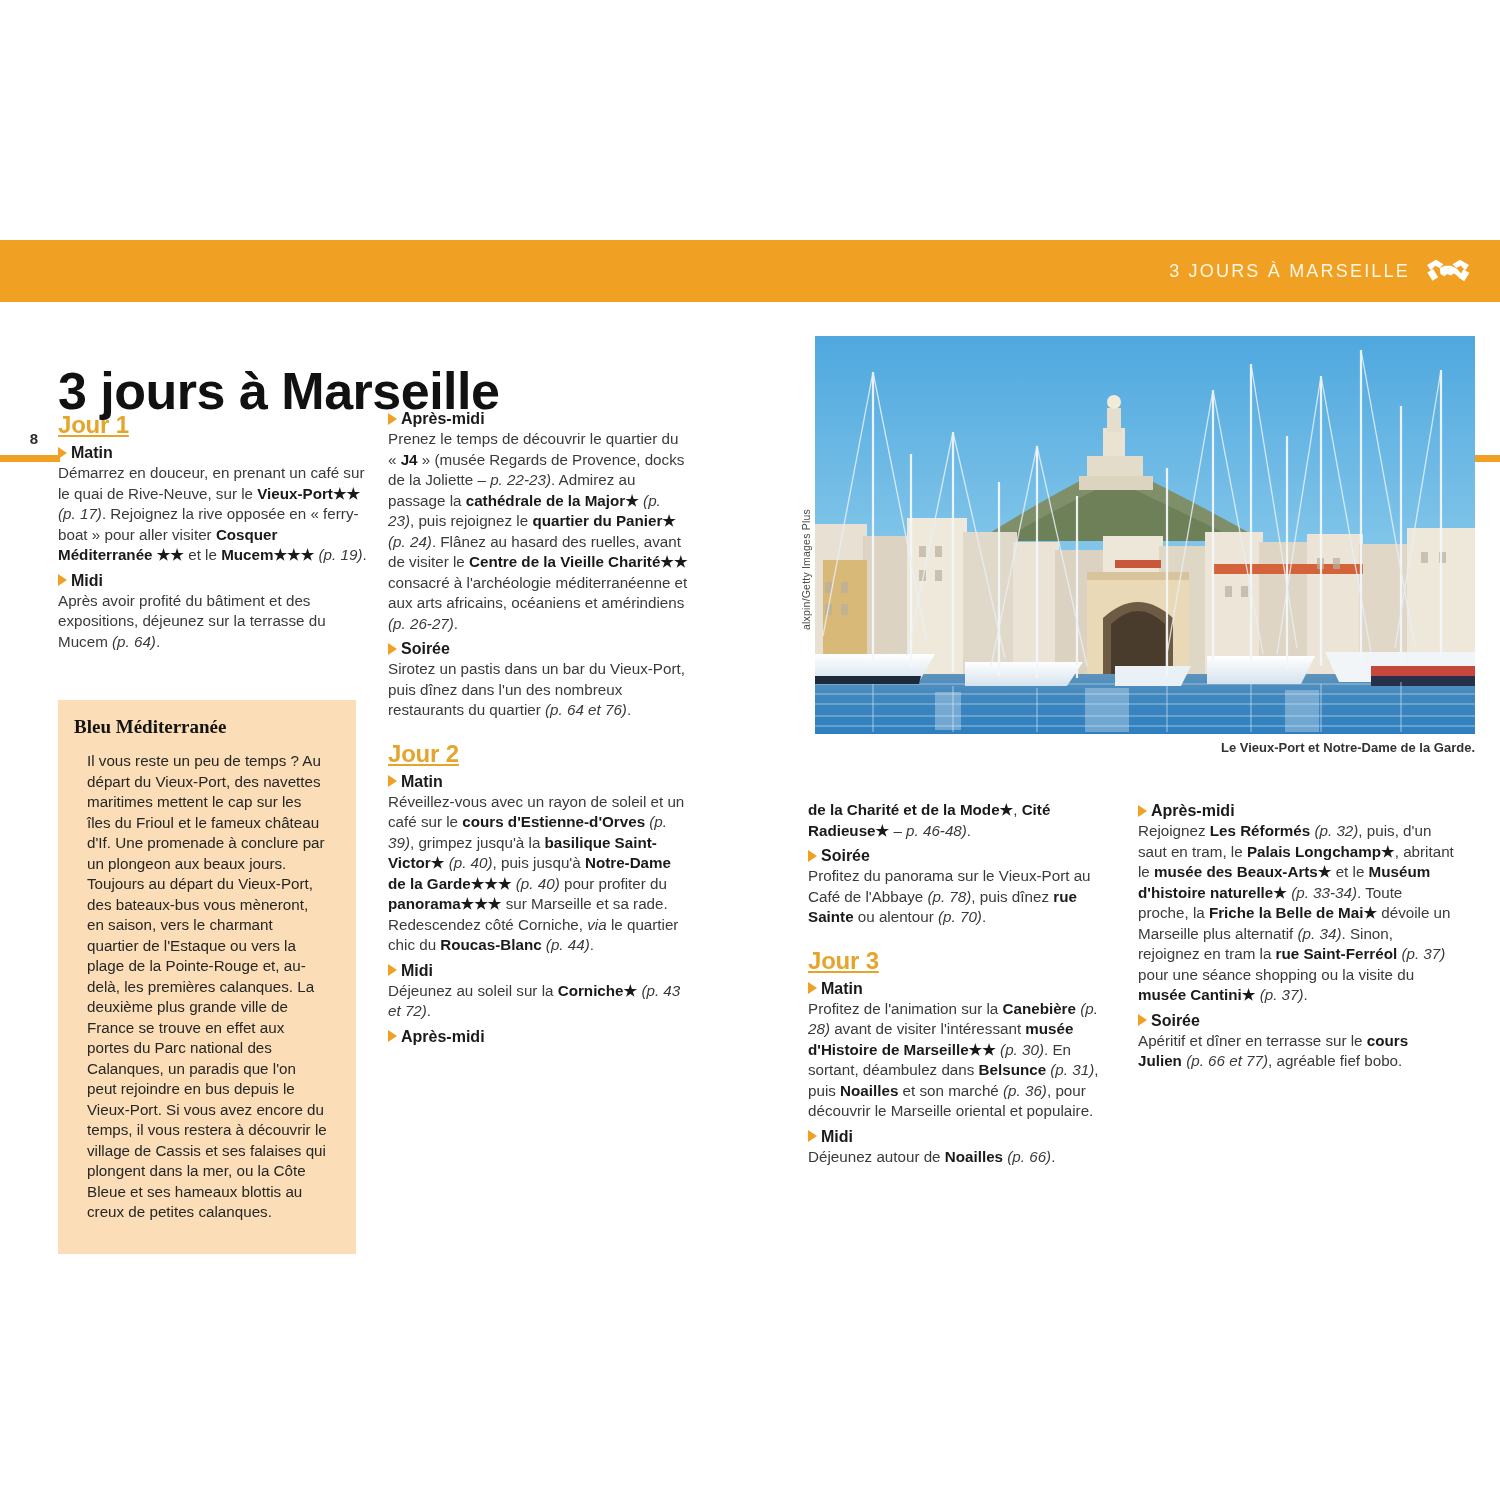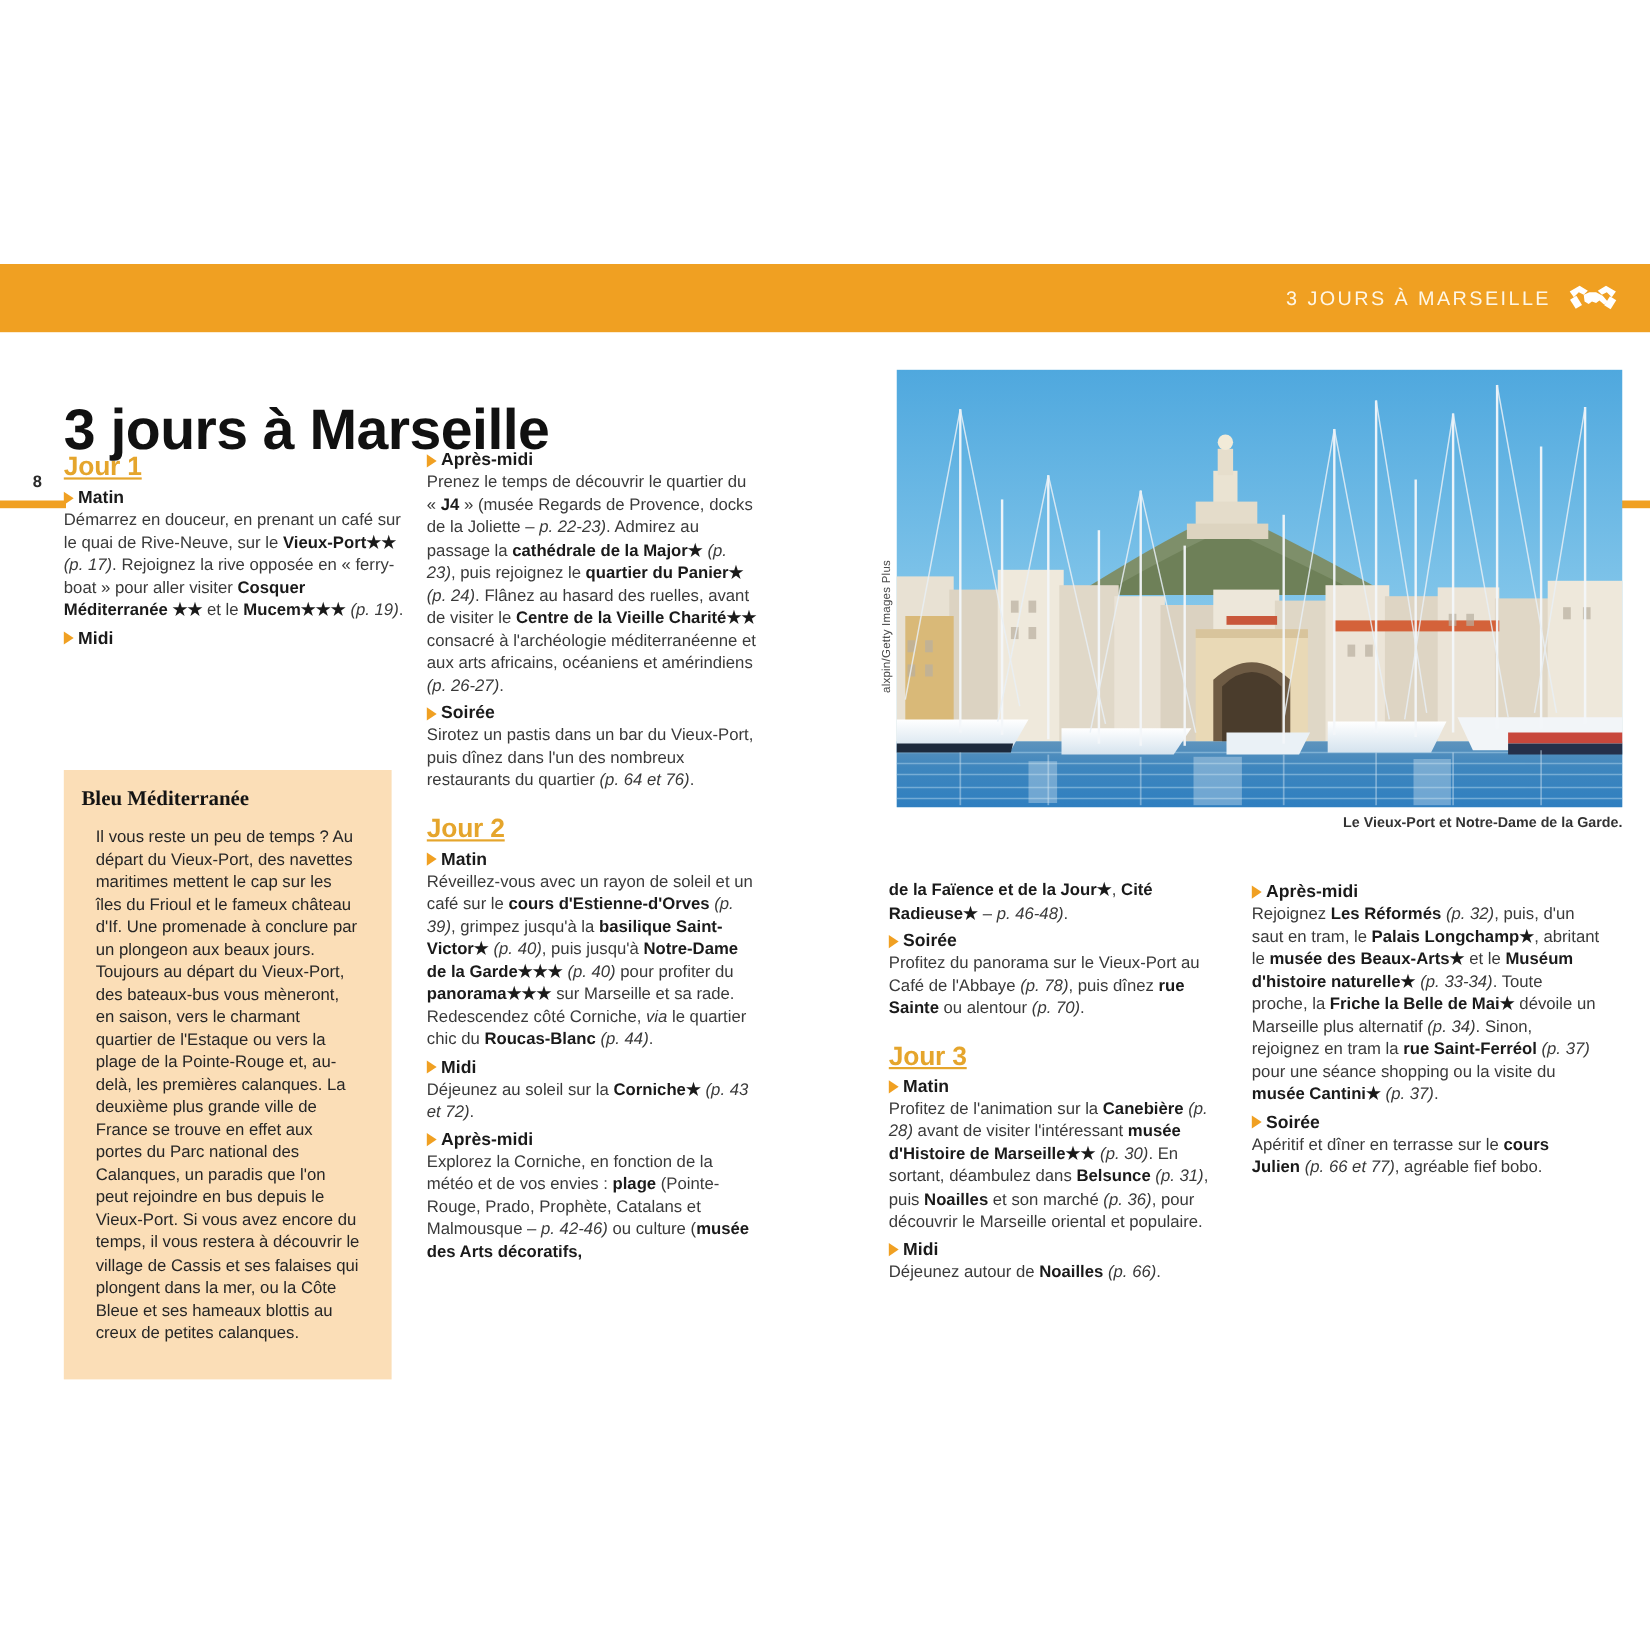--- a/index.html
+++ b/index.html
@@ -142,20 +142,21 @@
   <div class="sub-heading">
     <span class="tri"></span>
     <span>Matin</span>
   </div>
   <p class="body">Démarrez en douceur, en prenant un café sur le quai de Rive-Neuve, sur le <b>Vieux-Port★★</b> <i>(p. 17)</i>. Rejoignez la rive opposée en « ferry-boat » pour aller visiter <b>Cosquer Méditerranée ★★</b> et le <b>Mucem★★★</b> <i>(p. 19)</i>.</p>
 
   <div class="sub-heading">
     <span class="tri"></span>
     <span>Midi</span>
   </div>
+  <p class="body">Après avoir profité du bâtiment et des expositions, déjeunez sur la terrasse du Mucem <i>(p. 64)</i>.</p>
 </div>
 
 <aside class="sidebox">
   <div class="sidebox-title">Bleu Méditerranée</div>
   <p class="sidebox-body">Il vous reste un peu de temps ? Au départ du Vieux-Port, des navettes maritimes mettent le cap sur les îles du Frioul et le fameux château d'If. Une promenade à conclure par un plongeon aux beaux jours. Toujours au départ du Vieux-Port, des bateaux-bus vous mèneront, en saison, vers le charmant quartier de l'Estaque ou vers la plage de la Pointe-Rouge et, au-delà, les premières calanques. La deuxième plus grande ville de France se trouve en effet aux portes du Parc national des Calanques, un paradis que l'on peut rejoindre en bus depuis le Vieux-Port. Si vous avez encore du temps, il vous restera à découvrir le village de Cassis et ses falaises qui plongent dans la mer, ou la Côte Bleue et ses hameaux blottis au creux de petites calanques.</p>
 </aside>
 
 <div class="col" id="col2">
   <div class="sub-heading" style="margin-top:0">
     <span class="tri"></span>
@@ -180,21 +181,20 @@
   <div class="sub-heading">
     <span class="tri"></span>
     <span>Midi</span>
   </div>
   <p class="body">Déjeunez au soleil sur la <b>Corniche★</b> <i>(p. 43 et 72)</i>.</p>
 
   <div class="sub-heading">
     <span class="tri"></span>
     <span>Après-midi</span>
   </div>
-  <p class="body">Explorez la Corniche, en fonction de la météo et de vos envies : <b>plage</b> (Pointe-Rouge, Prado, Prophète, Catalans et Malmousque – <i>p. 42-46)</i> ou culture (<b>musée des Arts décoratifs,</b></p>
 </div>
 
 <figure class="photo-wrap" style="margin:0">
   <svg class="photo" viewBox="0 0 660 398" preserveAspectRatio="none">
     <defs>
       <linearGradient id="sky" x1="0" y1="0" x2="0" y2="1">
         <stop offset="0%" stop-color="#4FA8DE"></stop>
         <stop offset="55%" stop-color="#83C6EA"></stop>
         <stop offset="100%" stop-color="#B8DEF2"></stop>
       </linearGradient>
@@ -328,21 +328,21 @@
       <rect x="120" y="356" width="26" height="38"></rect>
       <rect x="470" y="354" width="34" height="42"></rect>
     </g>
   </svg>
 </figure>
 
 <div class="credit">alxpin/Getty Images Plus</div>
 <div class="caption">Le Vieux-Port et Notre-Dame de la Garde.</div>
 
 <div class="col" id="col3">
-  <p class="body"><b>de la Faïence et de la Jour★</b>, <b>Cité Radieuse★</b> – <i>p. 46-48)</i>.</p>
+  <p class="body"><b>de la Charité et de la Mode★</b>, <b>Cité Radieuse★</b> – <i>p. 46-48)</i>.</p>
 
   <div class="sub-heading">
     <span class="tri"></span>
     <span>Soirée</span>
   </div>
   <p class="body">Profitez du panorama sur le Vieux-Port au Café de l'Abbaye <i>(p. 78)</i>, puis dînez <b>rue Sainte</b> ou alentour <i>(p. 70)</i>.</p>
 
   <div class="jour-heading spaced">Jour 3</div>
 
   <div class="sub-heading">

